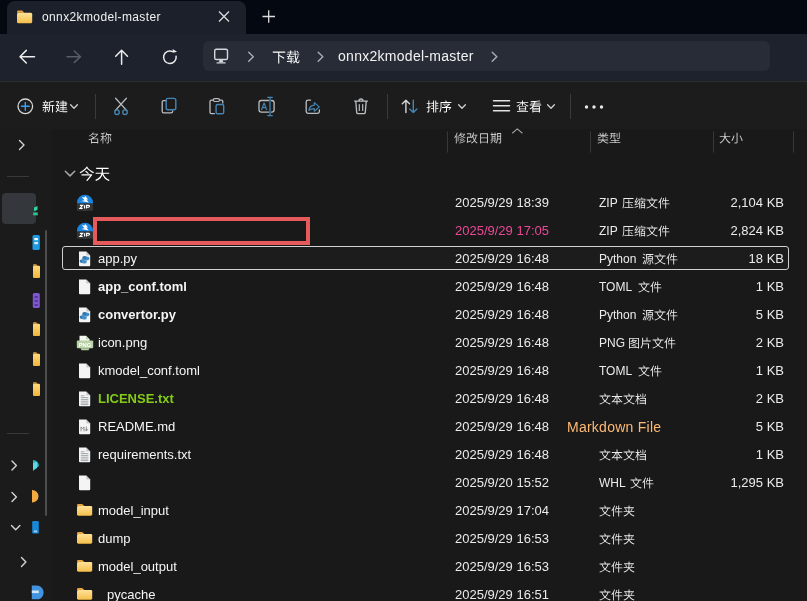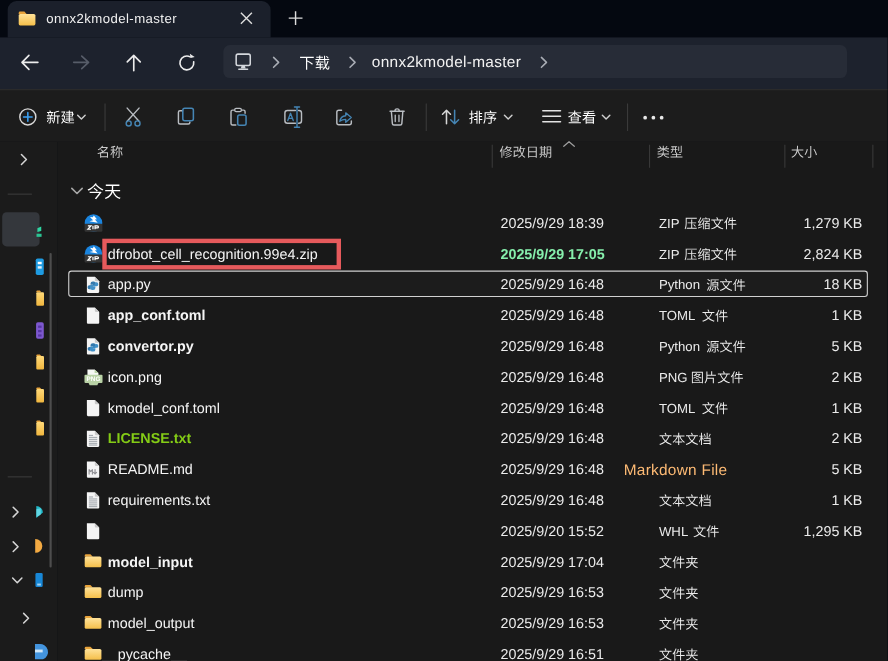--- a/index.html
+++ b/index.html
@@ -193,23 +193,22 @@
       <use href="#u5929" transform="translate(15.6 15.73) scale(0.01560 -0.01560)"></use>
     </svg>
     <div class="t" style="left:455.0px;top:194.9px;font-size:13px;color:#ebebeb;font-weight:normal;letter-spacing:0">2025/9/29 18:39</div>
     <div class="t" style="left:599.0px;top:195.6px;font-size:12px;color:#ebebeb;font-weight:normal;letter-spacing:0">ZIP&nbsp;</div>
     <svg style="position:absolute;left:621.5px;top:195.0px" width="50" height="16" viewBox="0 0 50 16" fill="#ebebeb">
       <use href="#u538B" transform="translate(0.0 12.56) scale(0.01200 -0.01200)"></use>
       <use href="#u7F29" transform="translate(12.0 12.56) scale(0.01200 -0.01200)"></use>
       <use href="#u6587" transform="translate(24.0 12.56) scale(0.01200 -0.01200)"></use>
       <use href="#u4EF6" transform="translate(36.0 12.56) scale(0.01200 -0.01200)"></use>
     </svg>
-    <div class="t" style="right:23.0px;left:auto;top:194.9px;font-size:13px;color:#ebebeb">1,279 KB</div>
-    <div class="t" style="left:98.0px;top:222.9px;font-size:13px;color:#f5f5f5;font-weight:normal;letter-spacing:0">dfrobot_cell_recognition.99e4.zip</div>
-    <div class="t" style="left:455.0px;top:222.9px;font-size:13px;color:#86efac;font-weight:bold;letter-spacing:0">2025/9/29 17:05</div>
+    <div class="t" style="right:23.0px;left:auto;top:194.9px;font-size:13px;color:#ebebeb">2,104 KB</div>
+    <div class="t" style="left:455.0px;top:222.9px;font-size:13px;color:#ec4899;font-weight:normal;letter-spacing:0">2025/9/29 17:05</div>
     <div class="t" style="left:599.0px;top:223.6px;font-size:12px;color:#ebebeb;font-weight:normal;letter-spacing:0">ZIP&nbsp;</div>
     <svg style="position:absolute;left:621.5px;top:223.0px" width="50" height="16" viewBox="0 0 50 16" fill="#ebebeb">
       <use href="#u538B" transform="translate(0.0 12.56) scale(0.01200 -0.01200)"></use>
       <use href="#u7F29" transform="translate(12.0 12.56) scale(0.01200 -0.01200)"></use>
       <use href="#u6587" transform="translate(24.0 12.56) scale(0.01200 -0.01200)"></use>
       <use href="#u4EF6" transform="translate(36.0 12.56) scale(0.01200 -0.01200)"></use>
     </svg>
     <div class="t" style="right:23.0px;left:auto;top:222.9px;font-size:13px;color:#ebebeb">2,824 KB</div>
     <div class="t" style="left:98.0px;top:250.9px;font-size:13px;color:#f5f5f5;font-weight:normal;letter-spacing:0">app.py</div>
     <div class="t" style="left:455.0px;top:250.9px;font-size:13px;color:#ebebeb;font-weight:normal;letter-spacing:0">2025/9/29 16:48</div>
@@ -277,21 +276,21 @@
       <use href="#u6863" transform="translate(36.0 12.56) scale(0.01200 -0.01200)"></use>
     </svg>
     <div class="t" style="right:23.0px;left:auto;top:446.9px;font-size:13px;color:#ebebeb">1 KB</div>
     <div class="t" style="left:455.0px;top:474.9px;font-size:13px;color:#ebebeb;font-weight:normal;letter-spacing:0">2025/9/20 15:52</div>
     <div class="t" style="left:599.0px;top:475.6px;font-size:12px;color:#ebebeb;font-weight:normal;letter-spacing:0">WHL&nbsp;</div>
     <svg style="position:absolute;left:629.5px;top:475.0px" width="26" height="16" viewBox="0 0 26 16" fill="#ebebeb">
       <use href="#u6587" transform="translate(0.0 12.56) scale(0.01200 -0.01200)"></use>
       <use href="#u4EF6" transform="translate(12.0 12.56) scale(0.01200 -0.01200)"></use>
     </svg>
     <div class="t" style="right:23.0px;left:auto;top:474.9px;font-size:13px;color:#ebebeb">1,295 KB</div>
-    <div class="t" style="left:98.0px;top:502.9px;font-size:13px;color:#f5f5f5;font-weight:bold;letter-spacing:0">model_input</div>
+    <div class="t" style="left:98.0px;top:502.9px;font-size:13px;color:#f5f5f5;font-weight:normal;letter-spacing:0">model_input</div>
     <div class="t" style="left:455.0px;top:502.9px;font-size:13px;color:#ebebeb;font-weight:normal;letter-spacing:0">2025/9/29 17:04</div>
     <svg style="position:absolute;left:599.0px;top:503.0px" width="38" height="16" viewBox="0 0 38 16" fill="#ebebeb">
       <use href="#u6587" transform="translate(0.0 12.56) scale(0.01200 -0.01200)"></use>
       <use href="#u4EF6" transform="translate(12.0 12.56) scale(0.01200 -0.01200)"></use>
       <use href="#u5939" transform="translate(24.0 12.56) scale(0.01200 -0.01200)"></use>
     </svg>
     <div class="t" style="left:98.0px;top:530.9px;font-size:13px;color:#f5f5f5;font-weight:normal;letter-spacing:0">dump</div>
     <div class="t" style="left:455.0px;top:530.9px;font-size:13px;color:#ebebeb;font-weight:normal;letter-spacing:0">2025/9/29 16:53</div>
     <svg style="position:absolute;left:599.0px;top:531.0px" width="38" height="16" viewBox="0 0 38 16" fill="#ebebeb">
       <use href="#u6587" transform="translate(0.0 12.56) scale(0.01200 -0.01200)"></use>

